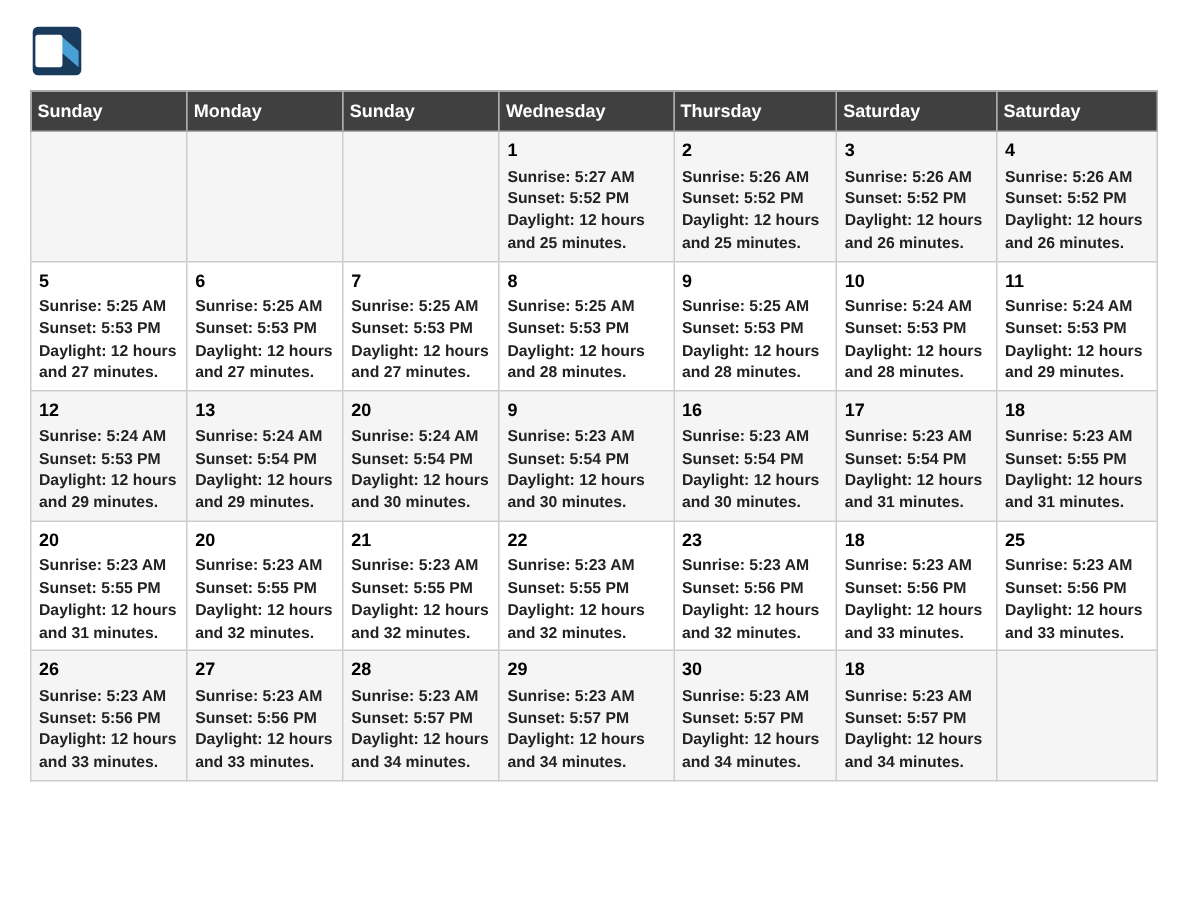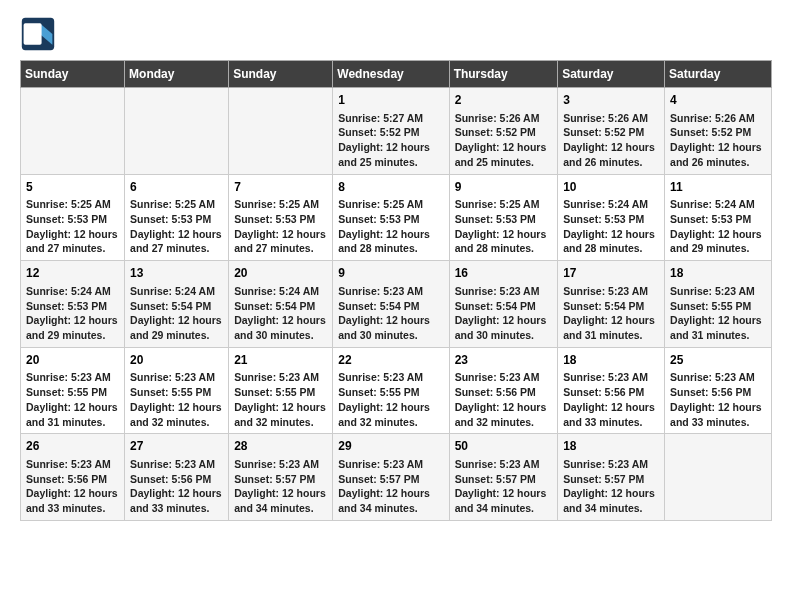--- a/index.html
+++ b/index.html
@@ -303,21 +303,21 @@
 Sunset: 5:57 PM
 Daylight: 12 hours and 34 minutes.</div>
         </td>
         <td>
           <span class="day-num">29</span>
           <div class="day-info" style="white-space: pre-line;">Sunrise: 5:23 AM
 Sunset: 5:57 PM
 Daylight: 12 hours and 34 minutes.</div>
         </td>
         <td>
-          <span class="day-num">50</span>
+          <span class="day-num">30</span>
           <div class="day-info" style="white-space: pre-line;">Sunrise: 5:23 AM
 Sunset: 5:57 PM
 Daylight: 12 hours and 34 minutes.</div>
         </td>
         <td>
           <span class="day-num">18</span>
           <div class="day-info" style="white-space: pre-line;">Sunrise: 5:23 AM
 Sunset: 5:57 PM
 Daylight: 12 hours and 34 minutes.</div>
         </td>

